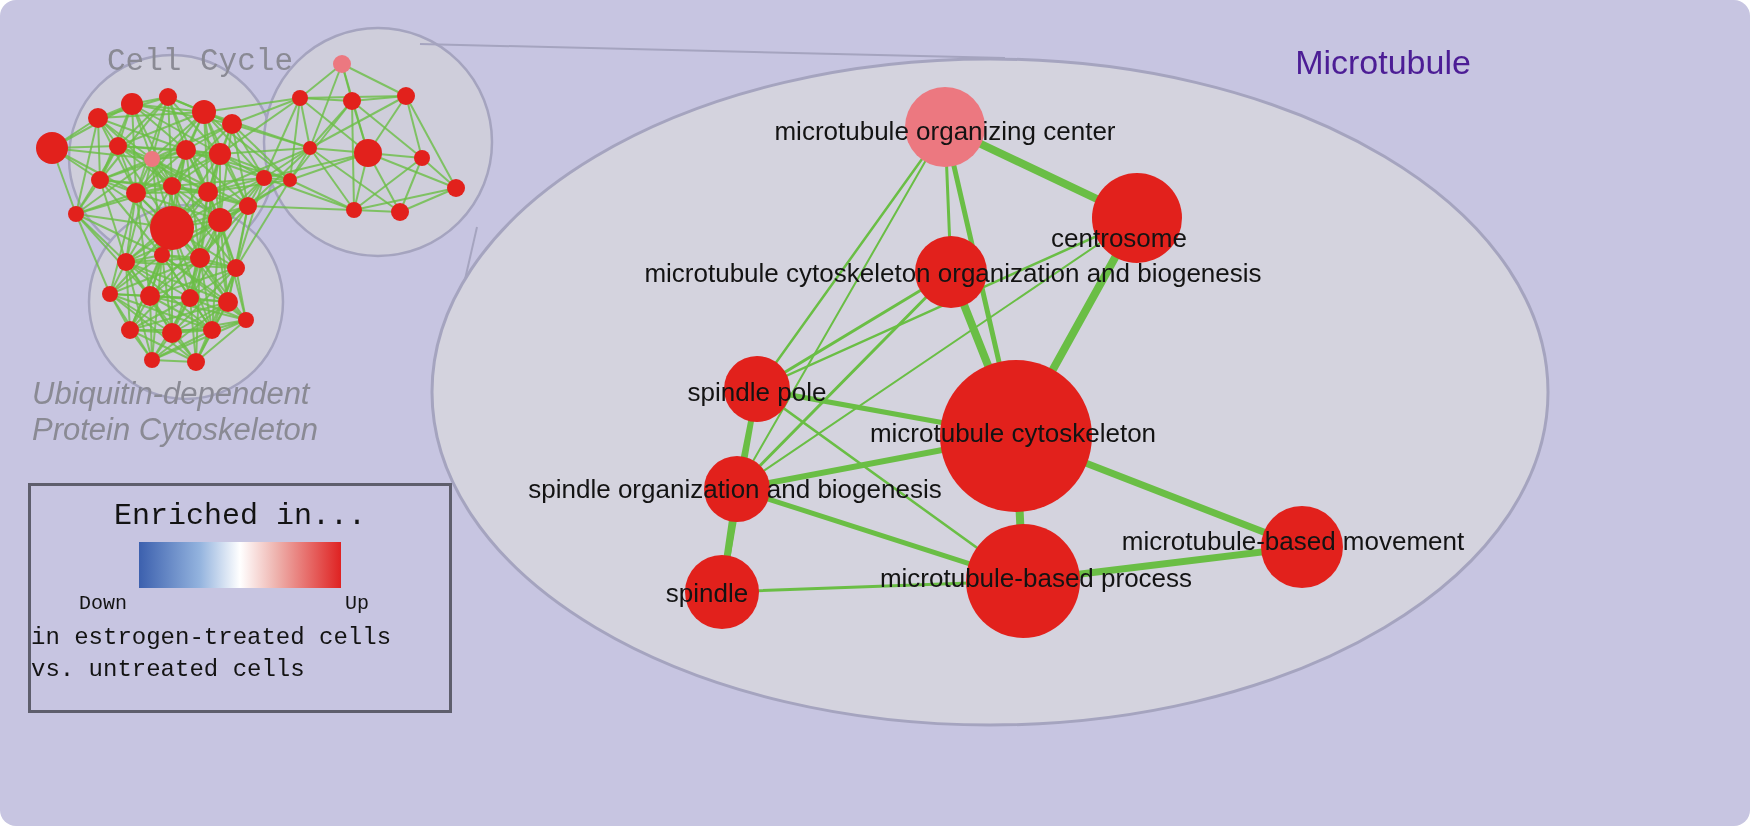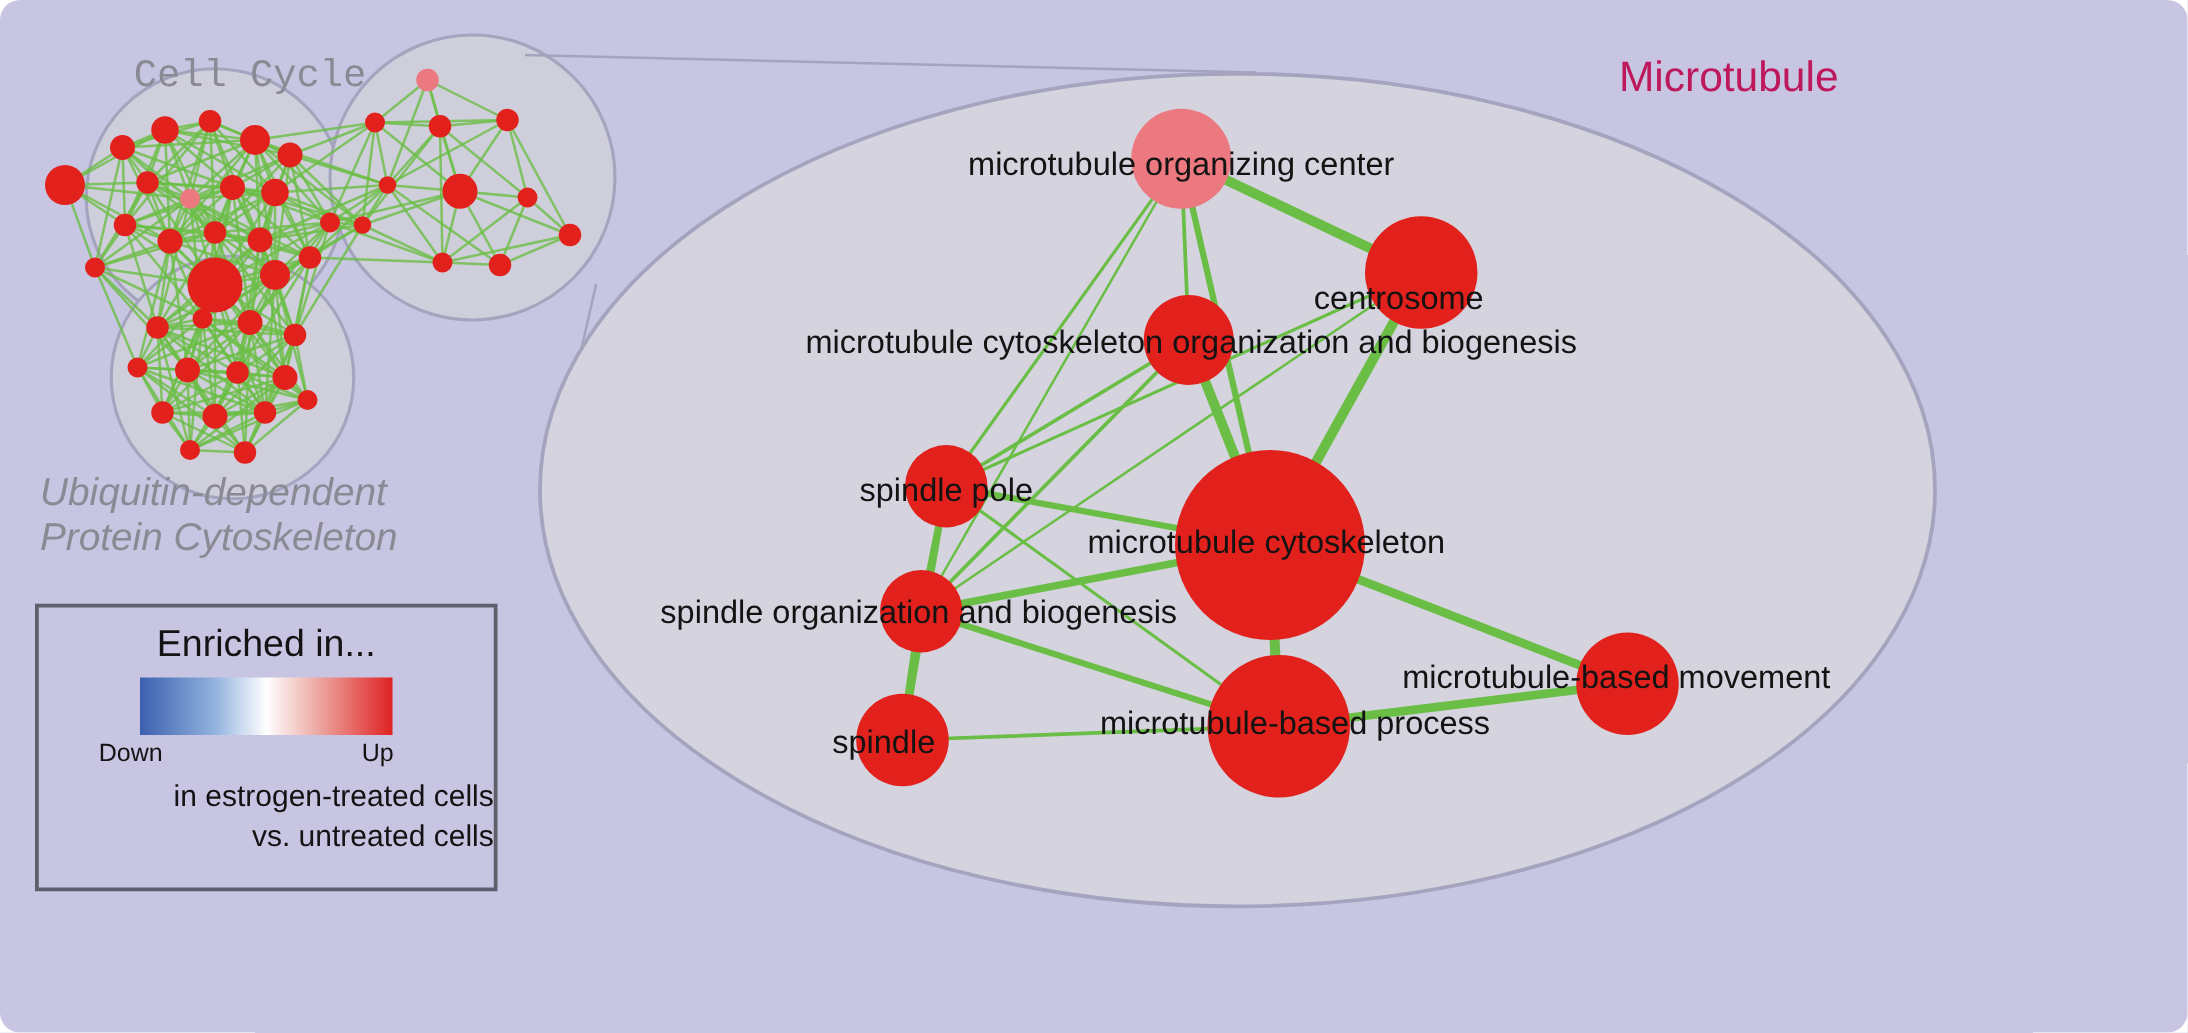--- a/index.html
+++ b/index.html
@@ -21,48 +21,49 @@
     white-space: nowrap;
   }
   .cell-cycle { left: 107px; top: 44px; font-family: Liberation Mono, monospace; }
   .ubiquitin  { left: 32px;  top: 376px; font-style: italic; }
   .main-title {
     position: absolute;
     left: 1268px;
     top: 42px;
     width: 230px;
     text-align: center;
-    color: #be185d;
+    color: #4c1d95;
     font-size: 34px;
     line-height: 1.18;
   }
   .legend {
     position: absolute;
     left: 28px;
     top: 483px;
-    width: 370px;
+    width: 424px;
     height: 230px;
     box-sizing: border-box;
     border: 3px solid #5e5e6c;
     color: #131313;
+    font-family: Liberation Mono, monospace;
   }
   .legend-title { text-align: center; font-size: 30px; margin-top: 13px; }
   .legend-gradient {
     width: 202px;
     height: 46px;
     margin: 9px auto 0 auto;
   }
   .legend-row {
     display: flex;
     justify-content: space-between;
     padding: 0 80px 0 48px;
     font-size: 20px;
     margin-top: 4px;
   }
-  .legend-caption { text-align: right; font-size: 24px; line-height: 1.33; }
+  .legend-caption { text-align: left; font-size: 24px; line-height: 1.33; }
   .legend-caption.first { margin-top: 7px; }
   .node-label {
     font-family: "Liberation Sans", sans-serif;
     font-size: 26px;
     fill: #131313;
   }
 </style>
 </head>
 <body>
 

